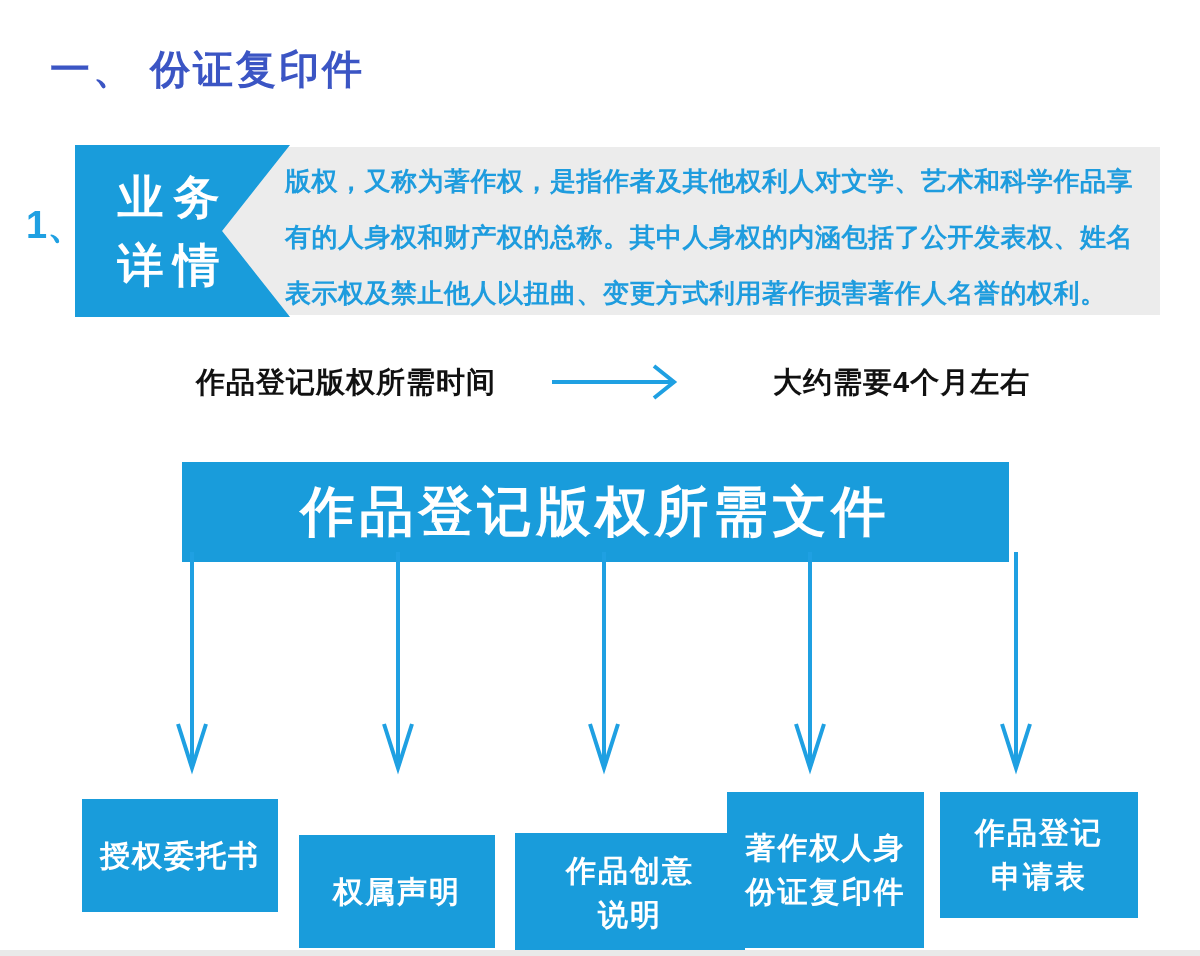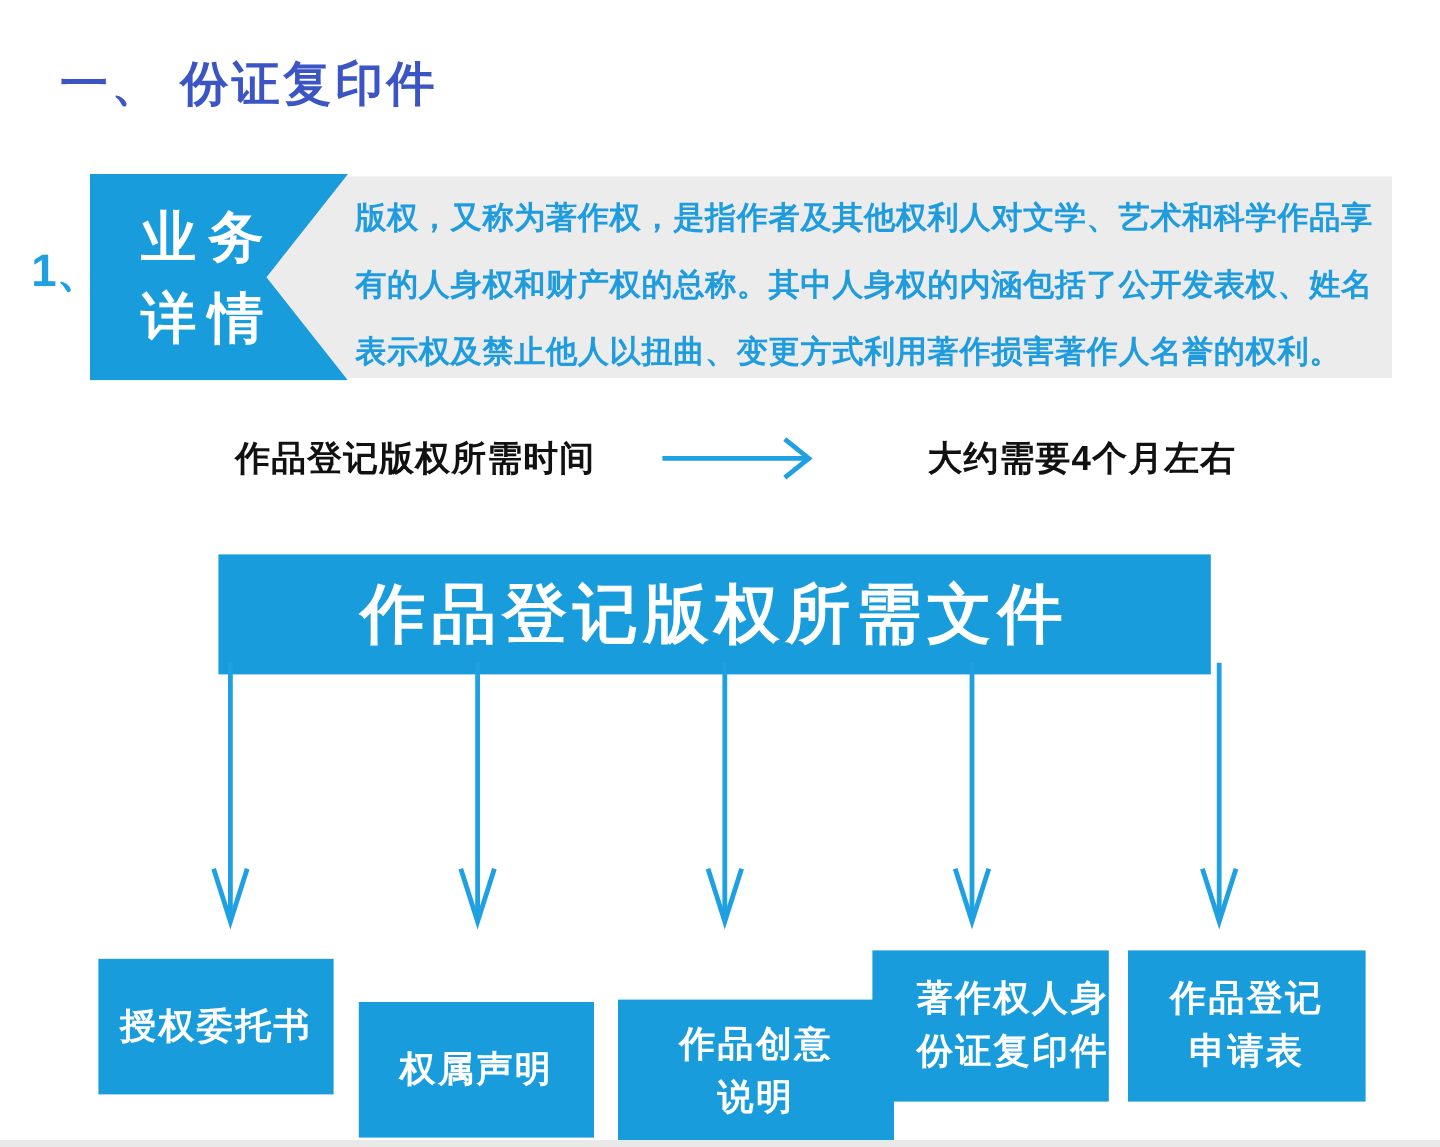--- a/index.html
+++ b/index.html
@@ -26,21 +26,21 @@
     font-size:38px;font-weight:700;color:var(--arrow);
   }
   
   .desc-panel{
     position:absolute;left:222px;top:147px;width:938px;height:168px;
     background:var(--panel-gray);z-index:1;
     box-sizing:border-box;padding:6px 20px 0 63px;
   }
   .desc-line{
     height:56px;line-height:56px;white-space:nowrap;
-    font-size:26px;font-weight:700;letter-spacing:0.5px;color:var(--desc-blue);margin-left:11px;
+    font-size:26px;font-weight:700;letter-spacing:0.5px;color:var(--desc-blue);
   }
   
   .label-shape{
     position:absolute;left:75px;top:145px;width:215px;height:172px;
     background:var(--accent);z-index:2;
     clip-path:polygon(0 0, 100% 0, 68.4% 50%, 100% 100%, 0 100%);
     display:flex;align-items:center;justify-content:center;
     box-sizing:border-box;padding-right:42px;
   }
   .label-lines{
@@ -66,21 +66,21 @@
   }
   .v-arrows{position:absolute;left:0;top:552px;}
   .doc-box{
     position:absolute;background:var(--accent);
     display:flex;align-items:center;justify-content:center;text-align:center;
     color:#ffffff;font-size:30px;font-weight:700;letter-spacing:2px;line-height:44px;
   }
   .box-1{left:82px;top:799px;width:196px;height:113px;}
   .box-2{left:299px;top:835px;width:196px;height:113px;}
   .box-3{left:515px;top:833px;width:230px;height:119px;}
-  .box-4{left:727px;top:792px;width:197px;height:126px;justify-content:flex-end;}
+  .box-4{left:727px;top:792px;width:197px;height:156px;}
   .box-5{left:940px;top:792px;width:198px;height:126px;}
   .bottom-strip{
     position:absolute;left:0;top:950px;width:1200px;height:6px;background:var(--strip);
   }
 </style>
 </head>
 <body>
 
 <div class="canvas">
 

